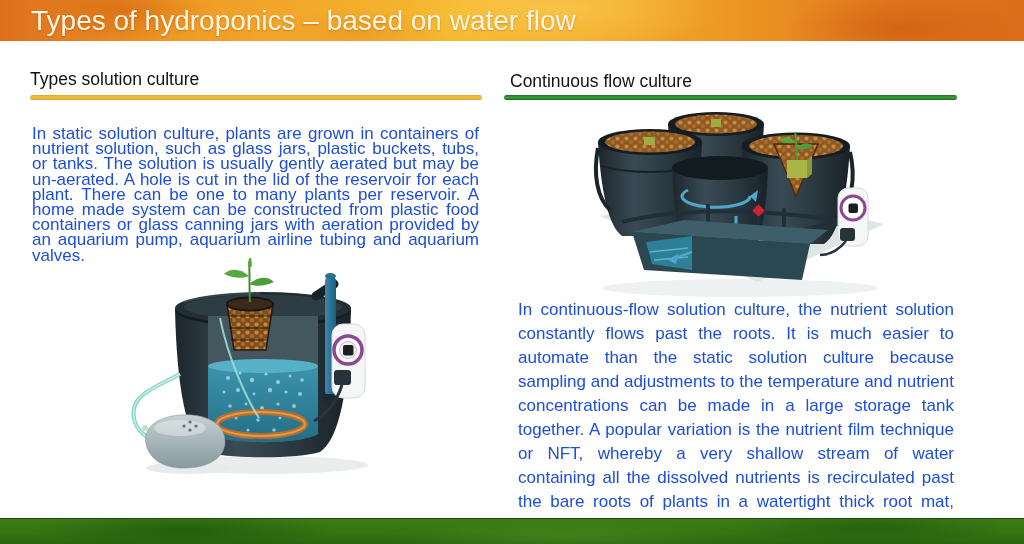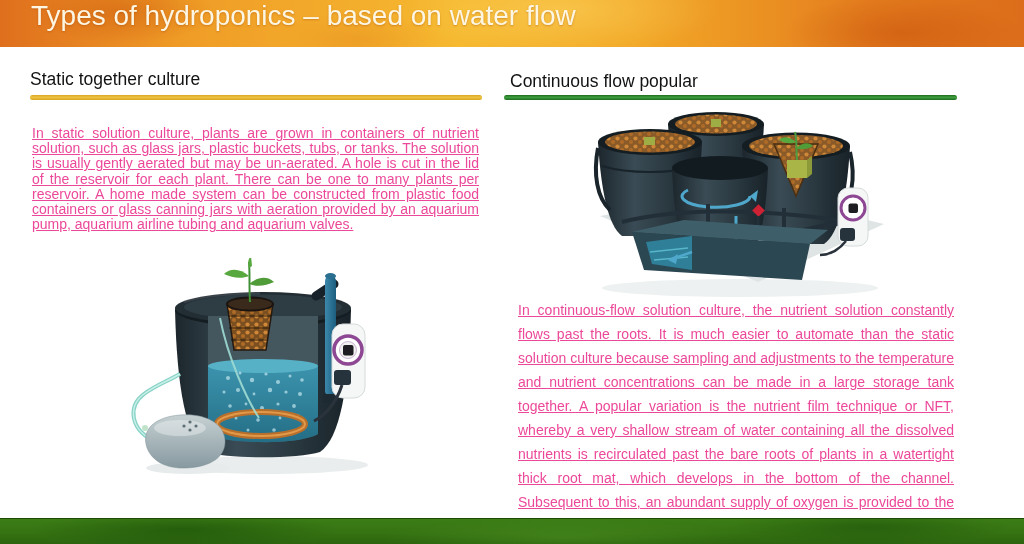--- a/index.html
+++ b/index.html
@@ -2,21 +2,21 @@
 <html><head>
 <meta charset="utf-8">
 <style>
   html,body{margin:0;padding:0;}
   body{
     width:1024px;height:544px;position:relative;overflow:hidden;background:#ffffff;
     font-family:"Liberation Sans", sans-serif;
   }
   
   .header{
-    position:absolute;top:0;left:0;width:1024px;height:47px;display:flex;
+    position:absolute;top:0;left:0;width:1024px;height:41px;display:flex;align-items:center;
     background:
       radial-gradient(140px 50px at 12% 25%, rgba(198,78,8,.40), transparent 65%),
       radial-gradient(180px 60px at 88% 70%, rgba(190,70,8,.42), transparent 65%),
       radial-gradient(240px 70px at 55% 20%, rgba(255,228,120,.38), transparent 65%),
       radial-gradient(120px 40px at 35% 85%, rgba(230,140,30,.45), transparent 70%),
       linear-gradient(90deg,#df6f1d 0%,#ef9c26 18%,#f6b930 45%,#f2a827 62%,#e47d1e 85%,#dc6d1a 100%);
   }
   .header-title{
     color:#fdf6e3;font-size:28px;font-weight:400;padding-left:31px;white-space:nowrap;
     text-shadow:0 1px 2px rgba(150,60,0,.35);
@@ -24,21 +24,21 @@
   
   .col-heading{position:absolute;font-size:17.5px;color:#121212;white-space:nowrap;}
   #left-heading{left:30px;top:69px;}
   #right-heading{left:510px;top:71px;}
   .underline{position:absolute;height:5px;border-radius:3px;}
   #left-underline{left:30px;top:95px;width:452px;
     background:linear-gradient(180deg,#d9a51f,#efc445 45%,#d9a51f);}
   #right-underline{left:504px;top:95px;width:453px;
     background:linear-gradient(180deg,#1e6b1e,#3fa03f 45%,#1e6b1e);}
   
-  .body-text{position:absolute;text-align:justify;color:#ec4899;font-size:14px;text-decoration:underline;}
+  .body-text{position:absolute;text-align:justify;color:#1d4ed8;font-size:17px;}
   #left-body{left:32px;top:126px;width:447px;line-height:15.2px;}
   #right-body{left:518px;top:298px;width:436px;line-height:24px;}
   
   .illus{position:absolute;}
   #left-illus{left:128px;top:258px;}
   #right-illus{left:588px;top:104px;}
   
   .footer{
     position:absolute;left:0;top:518px;width:1024px;height:26px;
     border-top:1px solid #1e4a08;
@@ -49,21 +49,21 @@
       linear-gradient(180deg,#3c7d16 0%,#357212 55%,#2b630e 100%);
   }
 </style>
 </head>
 <body>
 
 <div class="header">
   <div class="header-title">Types of hydroponics – based on water flow</div>
 </div>
 
-<div class="col-heading" id="left-heading">Static together culture</div>
+<div class="col-heading" id="left-heading">Types solution culture</div>
 <div class="underline" id="left-underline"></div>
 <div class="body-text" id="left-body">In static solution culture, plants are grown in containers of nutrient solution, such as glass jars, plastic buckets, tubs, or tanks. The solution is usually gently aerated but may be un-aerated. A hole is cut in the lid of the reservoir for each plant. There can be one to many plants per reservoir. A home made system can be constructed from plastic food containers or glass canning jars with aeration provided by an aquarium pump, aquarium airline tubing and aquarium valves.</div>
 
 <svg class="illus" id="left-illus" width="270" height="222" viewBox="0 0 270 222">
   <defs>
     <linearGradient id="bktG" x1="0" y1="0" x2="1" y2="0">
       <stop offset="0" stop-color="#1c262c"></stop>
         <stop offset=".35" stop-color="#3a4b55"></stop>
       <stop offset=".6" stop-color="#2e3d45"></stop>
         <stop offset="1" stop-color="#182228"></stop>
@@ -167,21 +167,21 @@
     <path d="M18,186 C15,170 28,159 52,157 C78,155 96,166 97,182 C98,198 84,209 58,210 C36,211 21,201 18,186 Z" fill="url(#pmpG)" stroke="#7e9196" stroke-width=".5"></path>
     <ellipse cx="52" cy="170" rx="26" ry="8" fill="rgba(255,255,255,.35)"></ellipse>
     <circle cx="62" cy="172" r="1.6" fill="#5d7076"></circle>
       <circle cx="68" cy="168" r="1.6" fill="#5d7076"></circle>
     <circle cx="56" cy="168" r="1.6" fill="#5d7076"></circle>
       <circle cx="62" cy="164" r="1.6" fill="#5d7076"></circle>
     <circle cx="17" cy="170" r="3" fill="#bfe3c8"></circle>
   </g>
 </svg>
 
-<div class="col-heading" id="right-heading">Continuous flow popular</div>
+<div class="col-heading" id="right-heading">Continuous flow culture</div>
 <div class="underline" id="right-underline"></div>
 <div class="body-text" id="right-body">In continuous-flow solution culture, the nutrient solution constantly flows past the roots. It is much easier to automate than the static solution culture because sampling and adjustments to the temperature and nutrient concentrations can be made in a large storage tank together. A popular variation is the nutrient film technique or NFT, whereby a very shallow stream of water containing all the dissolved nutrients is recirculated past the bare roots of plants in a watertight thick root mat, which develops in the bottom of the channel. Subsequent to this, an abundant supply of oxygen is provided to the roots of the plants.</div>
 
 <svg class="illus" id="right-illus" width="304" height="196" viewBox="0 0 304 196">
   <defs>
     <linearGradient id="bktG2" x1="0" y1="0" x2="1" y2="0">
       <stop offset="0" stop-color="#1c262c"></stop>
         <stop offset=".35" stop-color="#3a4b55"></stop>
       <stop offset=".6" stop-color="#2e3d45"></stop>
         <stop offset="1" stop-color="#182228"></stop>

